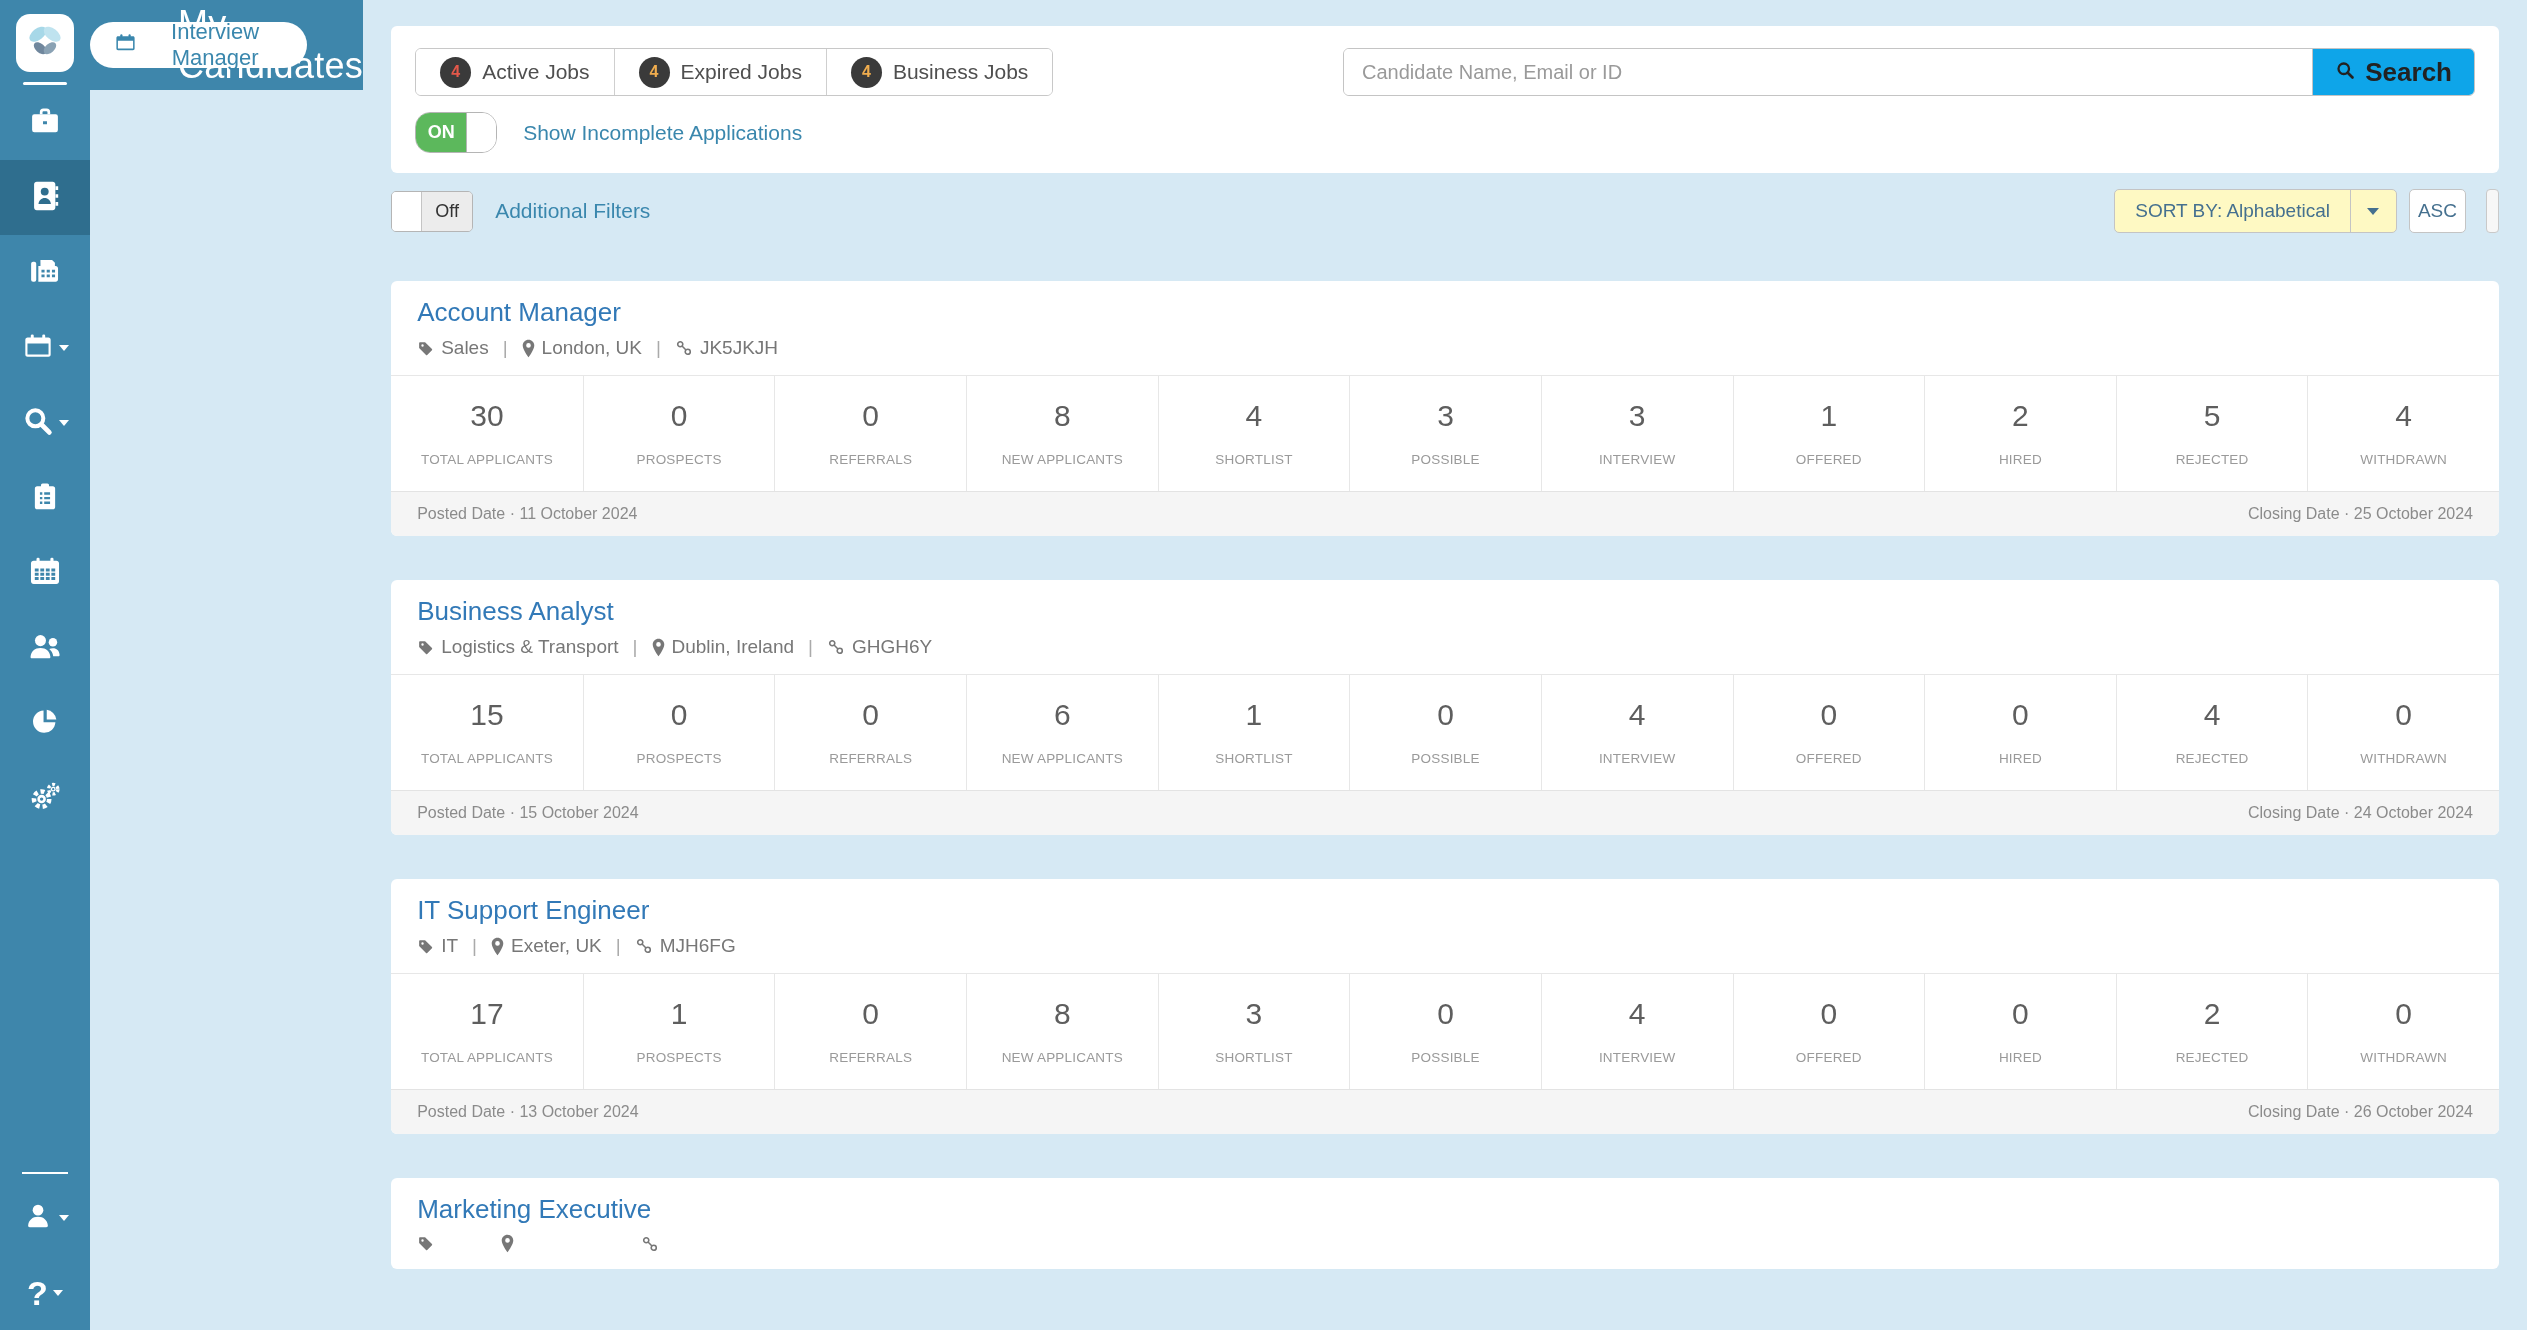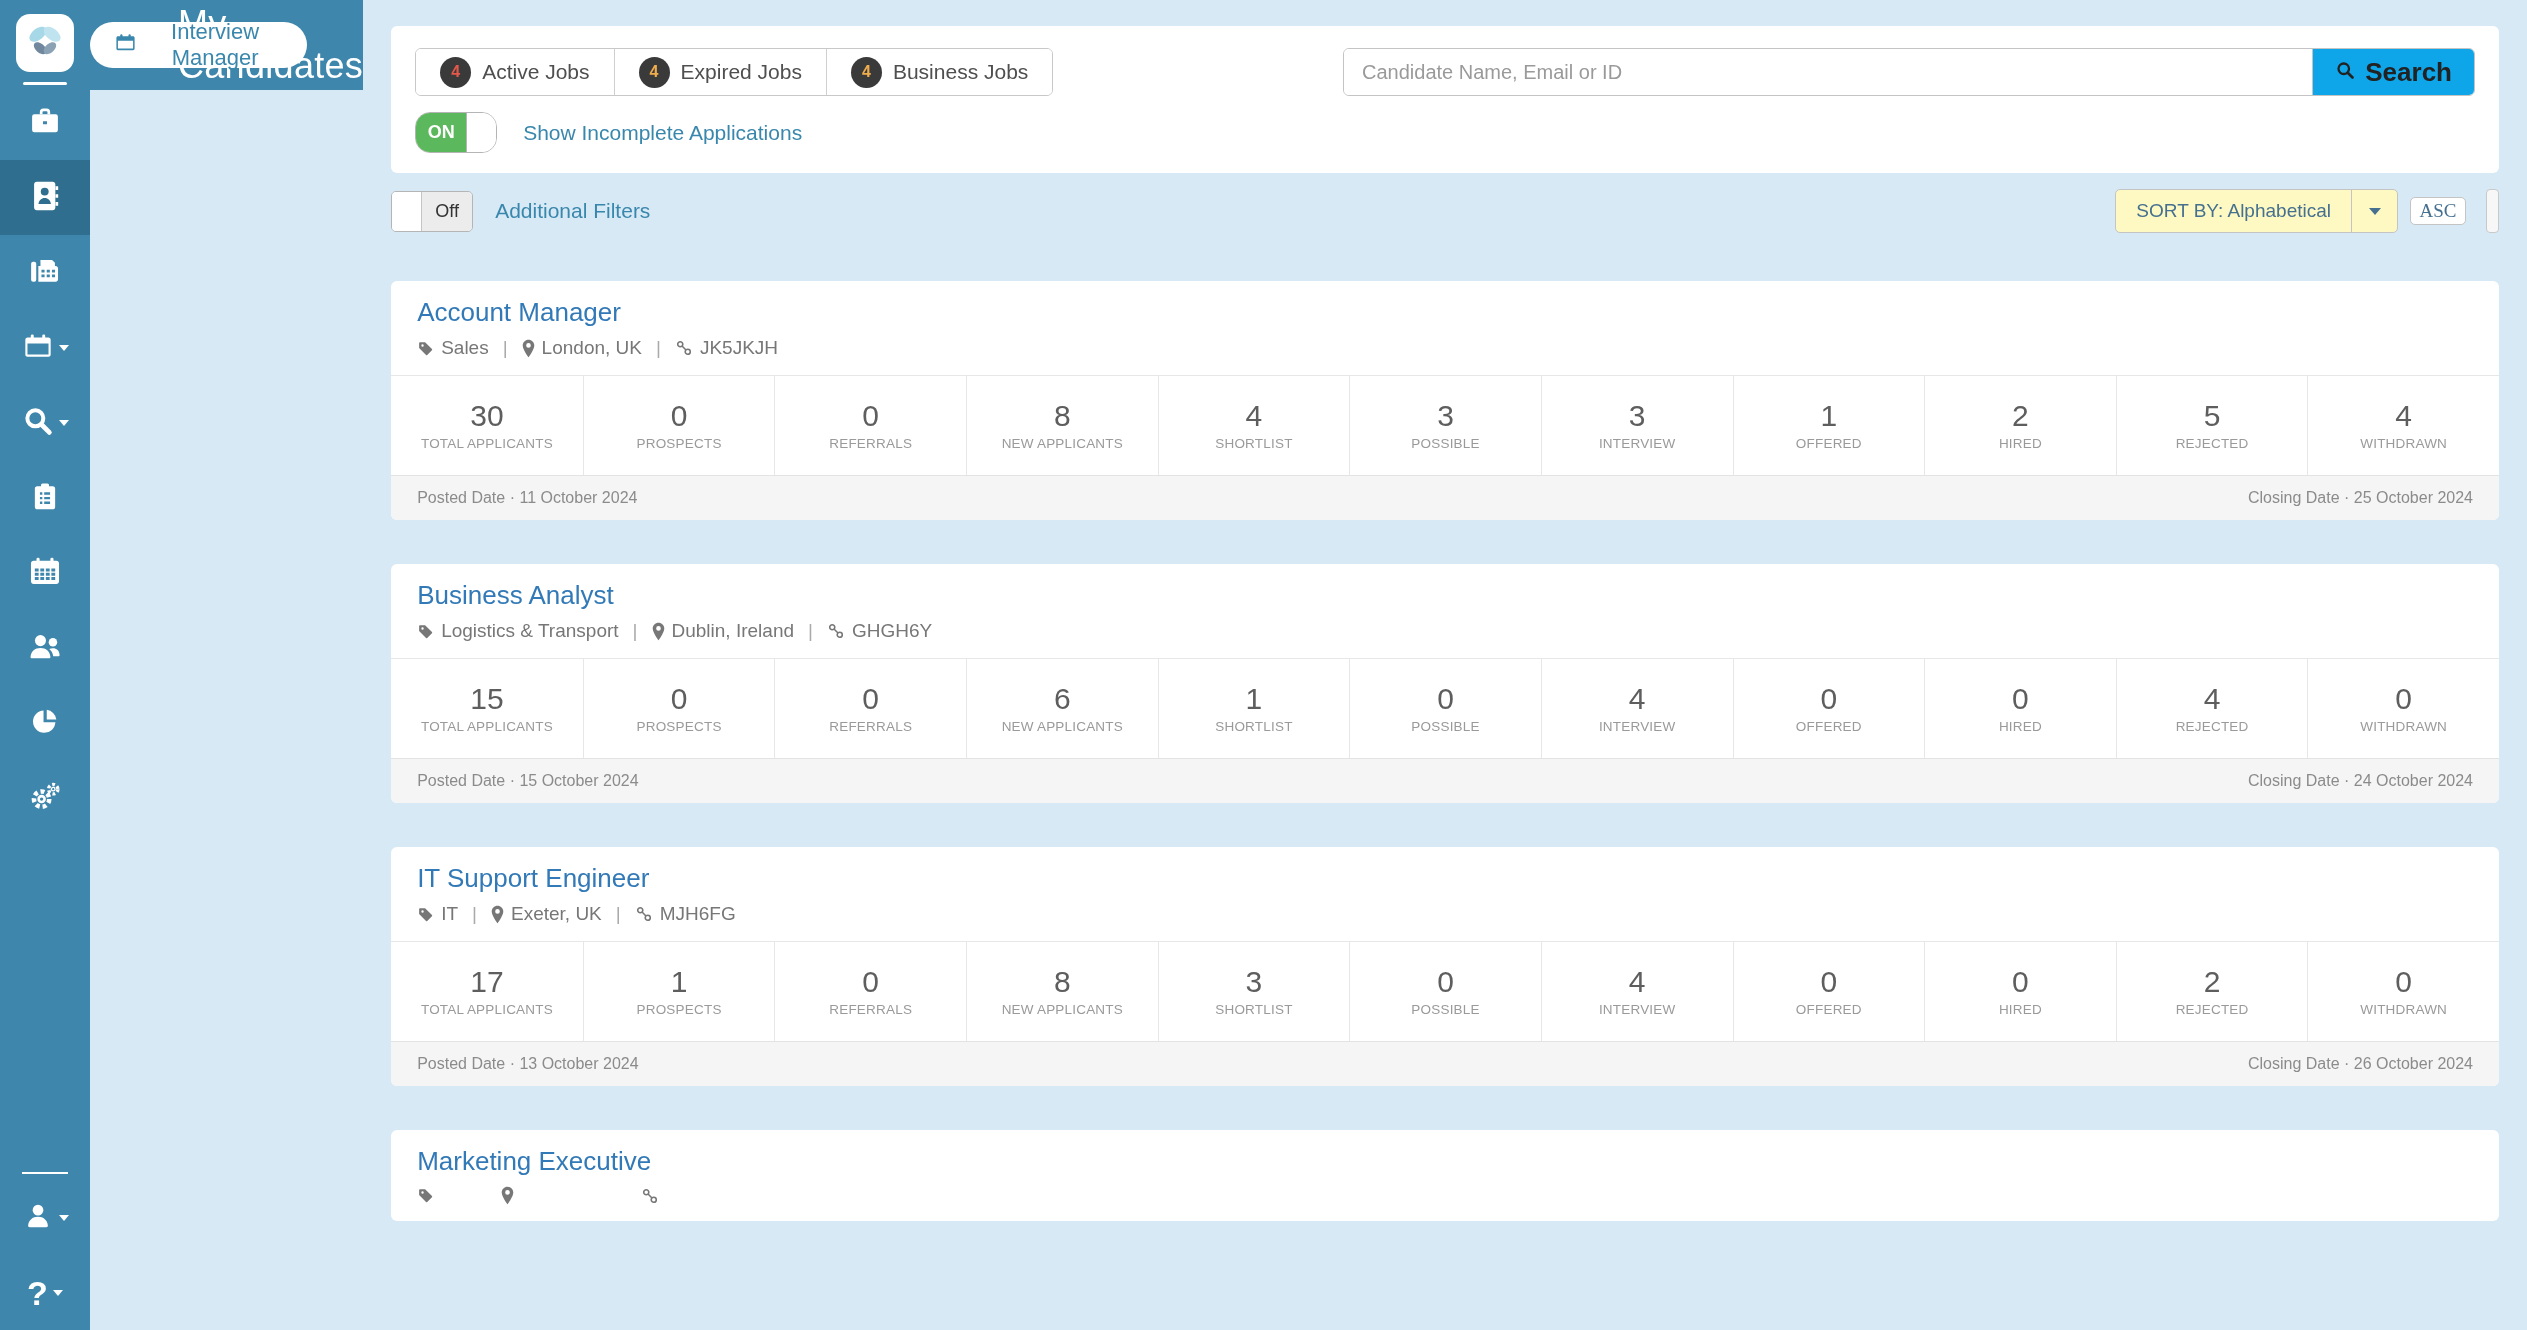--- a/index.html
+++ b/index.html
@@ -60,37 +60,37 @@
   .switch-off .off{flex:1;background:#ececec;color:#333;font-size:18px;display:flex;align-items:center;justify-content:center}
   .toggle-link{color:var(--link-blue);font-size:21px;margin-left:26px;cursor:pointer;text-decoration:none}
 
   .row3{display:flex;align-items:center;justify-content:space-between;margin-top:16px}
   .row3-left{display:flex;align-items:center}
   .row3-right{display:flex;align-items:center}
   .sort-dd{display:flex;height:44px;background:#fef9c3;border:1px solid #c4c4c4;border-radius:5px;overflow:hidden;cursor:pointer}
   .sort-label{display:flex;align-items:center;padding:0 20px;color:var(--sort-text);font-size:19px}
   .sort-caret{width:46px;display:flex;align-items:center;justify-content:center;border-left:1px solid #c4c4c4}
   .sort-caret .tri{width:0;height:0;border-left:6px solid transparent;border-right:6px solid transparent;border-top:7px solid var(--sort-text)}
-  .asc-btn{margin-left:12px;height:28px;min-width:56px;background:#fff;border:1px solid #c4c4c4;border-radius:5px;
-    color:var(--sort-text);font-size:19px;cursor:pointer;font-family:Liberation Serif, serif;padding:0 8px}
+  .asc-btn{margin-left:12px;height:44px;min-width:56px;background:#fff;border:1px solid #c4c4c4;border-radius:5px;
+    color:var(--sort-text);font-size:19px;cursor:pointer;font-family:Liberation Sans, sans-serif;padding:0 8px}
   .sliver{margin-left:20px;width:13px;height:44px;background:#f7f7f7;border:1px solid #c9c9c9;border-radius:4px}
 
   
   .job-card{background:#fff;border-radius:6px;margin-top:48px;overflow:hidden}
   .job-card + .job-card{margin-top:44px}
   .job-head{padding:16px 26px 16px 26px}
   .job-title{color:var(--title-blue);font-size:26px;font-weight:400;cursor:pointer;display:inline-block}
   .job-meta{display:flex;align-items:center;margin-top:9px;color:#777;font-size:19px}
   .job-meta .sep{color:#aaa;margin:0 14px}
   .job-meta svg{margin-right:7px;flex:0 0 auto}
   .stats{display:grid;grid-template-columns:repeat(11,1fr);border-top:1px solid #e7e7e7}
   .stat{padding:20px 4px 24px 4px;text-align:center;border-left:1px solid #e7e7e7;cursor:pointer}
   .stat:first-child{border-left:none}
   .stat-num{font-size:30px;color:#5e5e5e;line-height:40px}
-  .stat-label{font-size:13.5px;color:#9a9a9a;margin-top:0;letter-spacing:.2px}
+  .stat-label{font-size:13.5px;color:#9a9a9a;margin-top:16px;letter-spacing:.2px}
   .job-foot{display:flex;justify-content:space-between;background:#f5f5f5;border-top:1px solid #e3e3e3;padding:13px 26px;font-size:16px;color:#8b8b8b}
 </style>
 </head>
 <body>
 
 <div class="app">
 
   <aside class="sidebar">
     <div class="logo-block">
       <div class="logo-tile">

